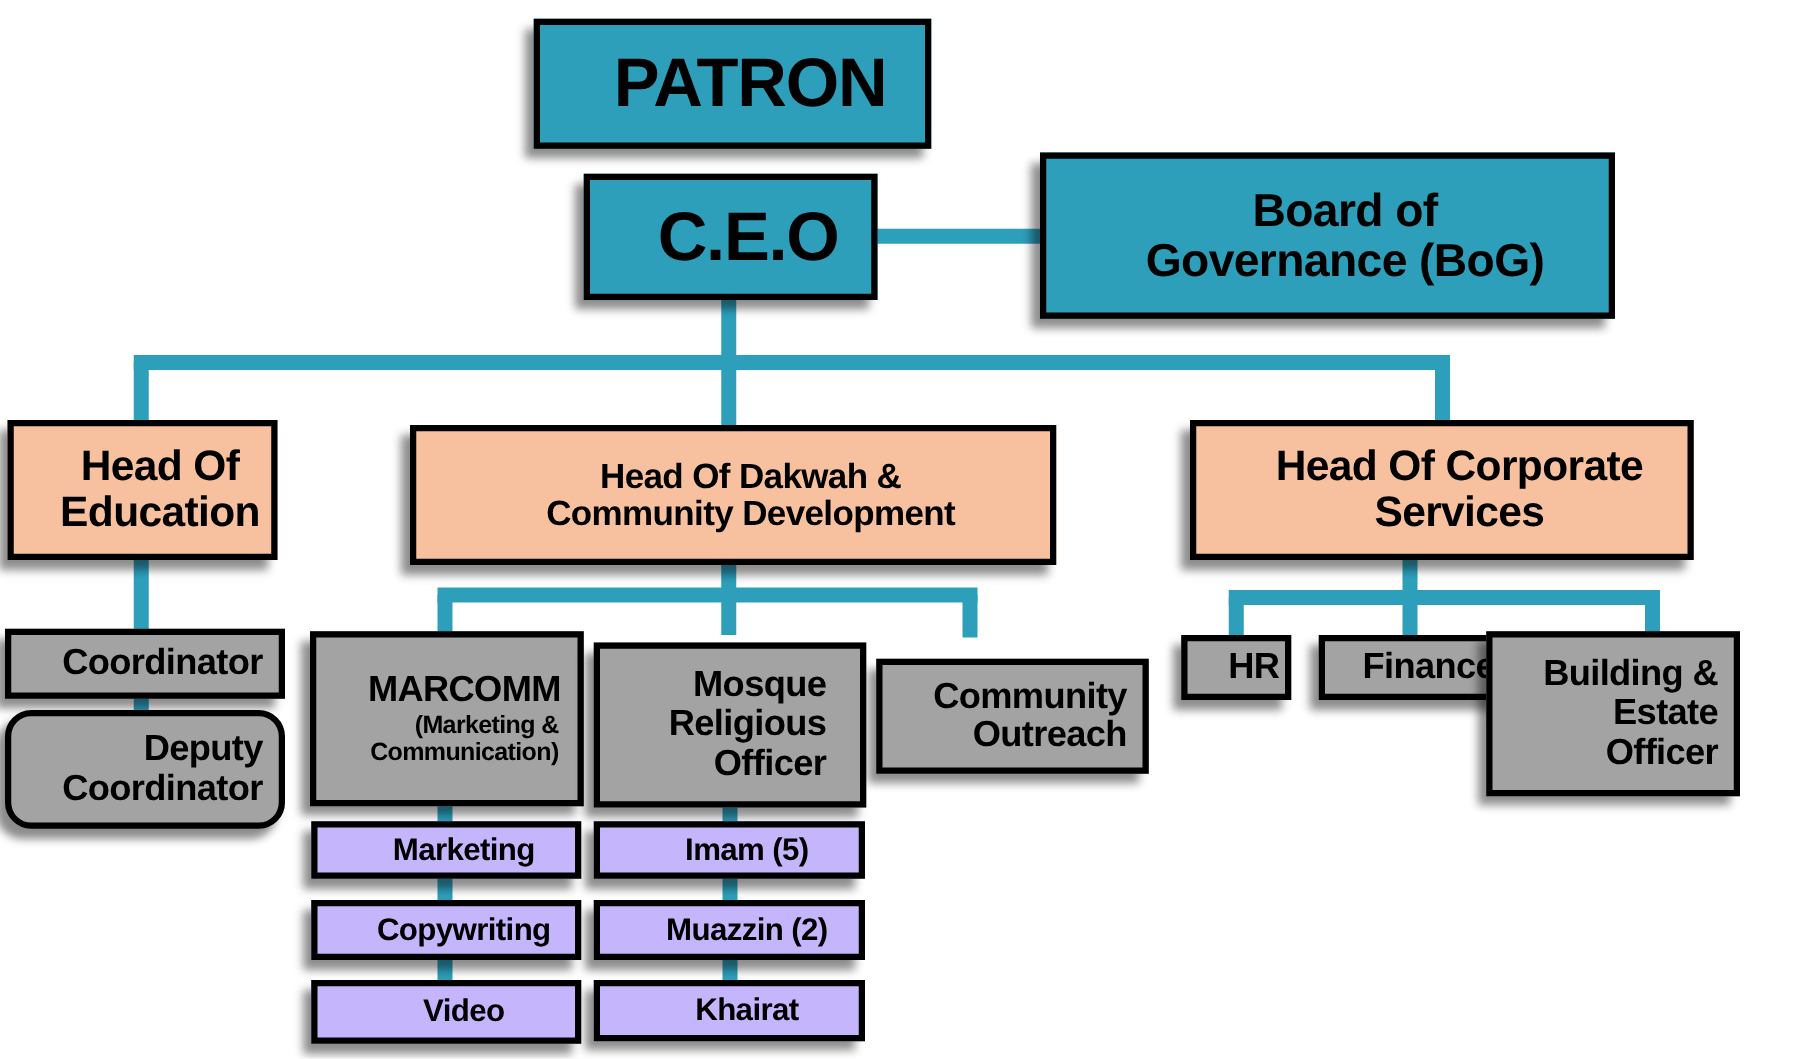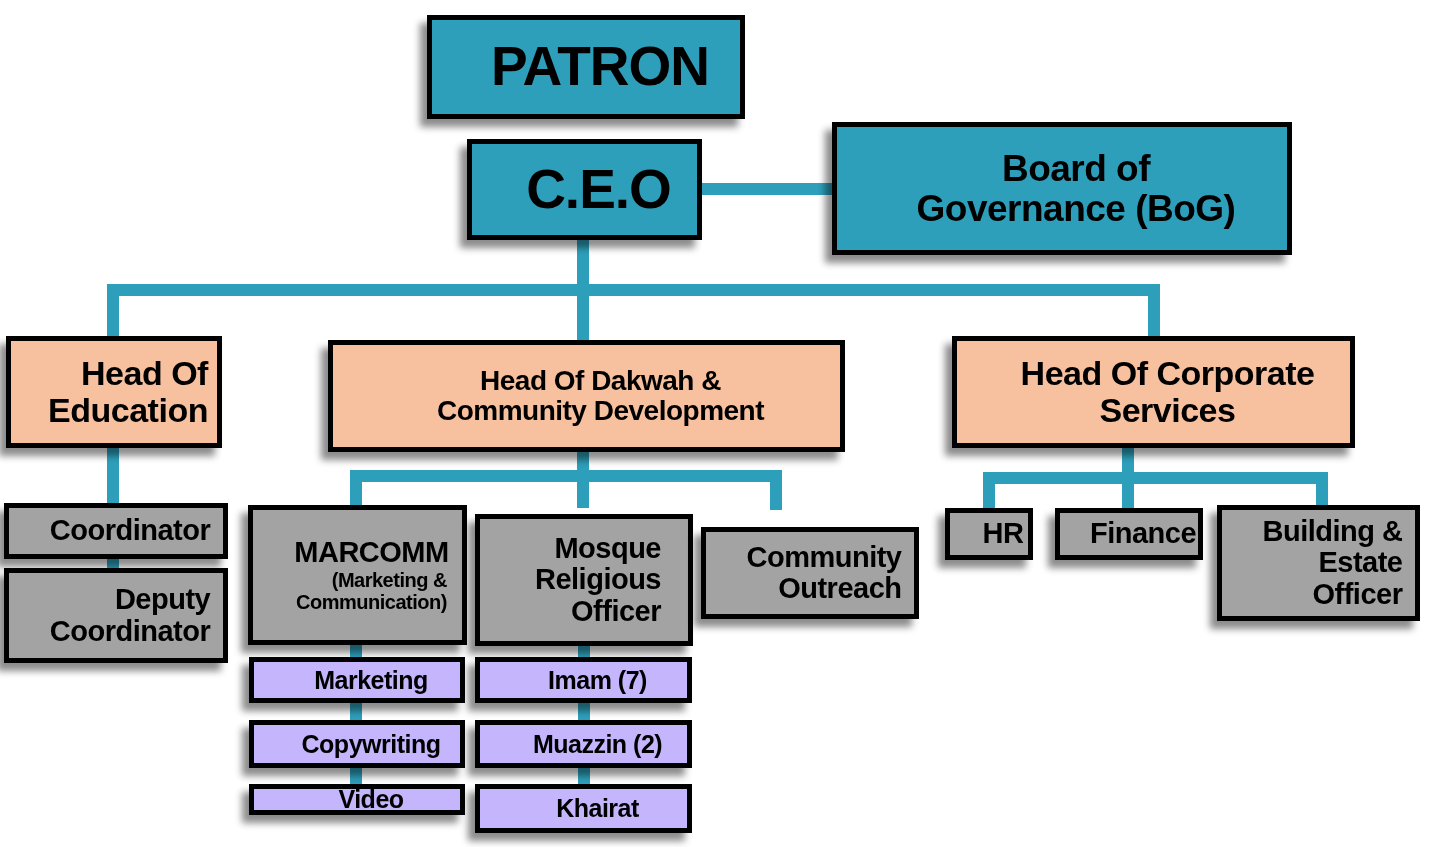--- a/index.html
+++ b/index.html
@@ -35,36 +35,36 @@
   .pink{background:#c4b5fd;}
   .line{
     position:absolute;
     background:#2E9FBB;
     z-index:1;
   }
   
   #patron{left:427px;top:15px;width:318px;height:104px;font-size:55px;letter-spacing:-1px;}
   #ceo{left:467px;top:139px;width:235px;height:101px;font-size:55px;letter-spacing:-1px;}
   #bog{left:832px;top:122px;width:460px;height:133px;font-size:37px;}
-  #head-education{left:6px;top:336px;width:216px;height:112px;font-size:34px;text-align:right;}
+  #head-education{left:6px;top:336px;width:216px;height:112px;font-size:34px;}
   #head-dakwah{left:328px;top:340px;width:517px;height:112px;font-size:28px;}
   #head-corporate{left:952px;top:336px;width:403px;height:112px;font-size:34px;}
   #coordinator{left:4px;top:503px;width:224px;height:56px;font-size:29px;}
-  #deputy-coordinator{left:4px;top:568px;width:224px;height:95px;font-size:29px;}
+  #deputy-coordinator{left:4px;top:568px;width:224px;height:95px;font-size:29px;border-radius:21px;}
   #marcomm{left:248px;top:505px;width:219px;height:140px;}
   #marcomm .big{font-size:29px;}
   #marcomm .small{font-size:20px;line-height:1.1;}
   #mosque-religious-officer{left:475px;top:514px;width:218px;height:132px;font-size:29px;}
   #community-outreach{left:701px;top:506px;width:218px;height:92px;font-size:29px;margin-top:21px;}
   #hr{left:945px;top:508px;width:88px;height:52px;font-size:29px;}
   #finance{left:1055px;top:508px;width:148px;height:52px;font-size:29px;}
-  #building-estate-officer{left:1217px;top:505px;width:203px;height:116px;font-size:29px;}
+  #building-estate-officer{left:1189px;top:505px;width:203px;height:132px;font-size:29px;}
   #marketing{left:249px;top:657px;width:216px;height:46px;font-size:25px;}
   #copywriting{left:249px;top:720px;width:216px;height:48px;font-size:25px;}
-  #video{left:249px;top:784px;width:216px;height:31px;font-size:25px;}
+  #video{left:249px;top:784px;width:216px;height:51px;font-size:25px;}
   #imam{left:475px;top:657px;width:217px;height:46px;font-size:25px;}
   #muazzin{left:475px;top:720px;width:217px;height:48px;font-size:25px;}
   #khairat{left:475px;top:784px;width:217px;height:49px;font-size:25px;}
   
   #c-ceo-bog{left:700px;top:183px;width:134px;height:12px;}
   #c-ceo-drop{left:577px;top:235px;width:12px;height:55px;}
   #c-main-h{left:107px;top:284px;width:1053px;height:12px;}
   #c-edu-drop{left:107px;top:290px;width:12px;height:50px;}
   #c-dakwah-drop{left:577px;top:290px;width:12px;height:54px;}
   #c-corp-drop{left:1148px;top:290px;width:12px;height:50px;}
@@ -143,17 +143,17 @@
   <div class="node green" id="hr">HR</div>
   <div class="node green" id="finance">Finance</div>
   <div class="node green" id="building-estate-officer">Building &amp;
 Estate
 Officer</div>
 
   <div class="node pink" id="marketing">Marketing</div>
   <div class="node pink" id="copywriting">Copywriting</div>
   <div class="node pink" id="video">Video</div>
 
-  <div class="node pink" id="imam">Imam (7)</div>
+  <div class="node pink" id="imam">Imam (5)</div>
   <div class="node pink" id="muazzin">Muazzin (2)</div>
   <div class="node pink" id="khairat">Khairat</div>
 
 </div>
 
 </body></html>

